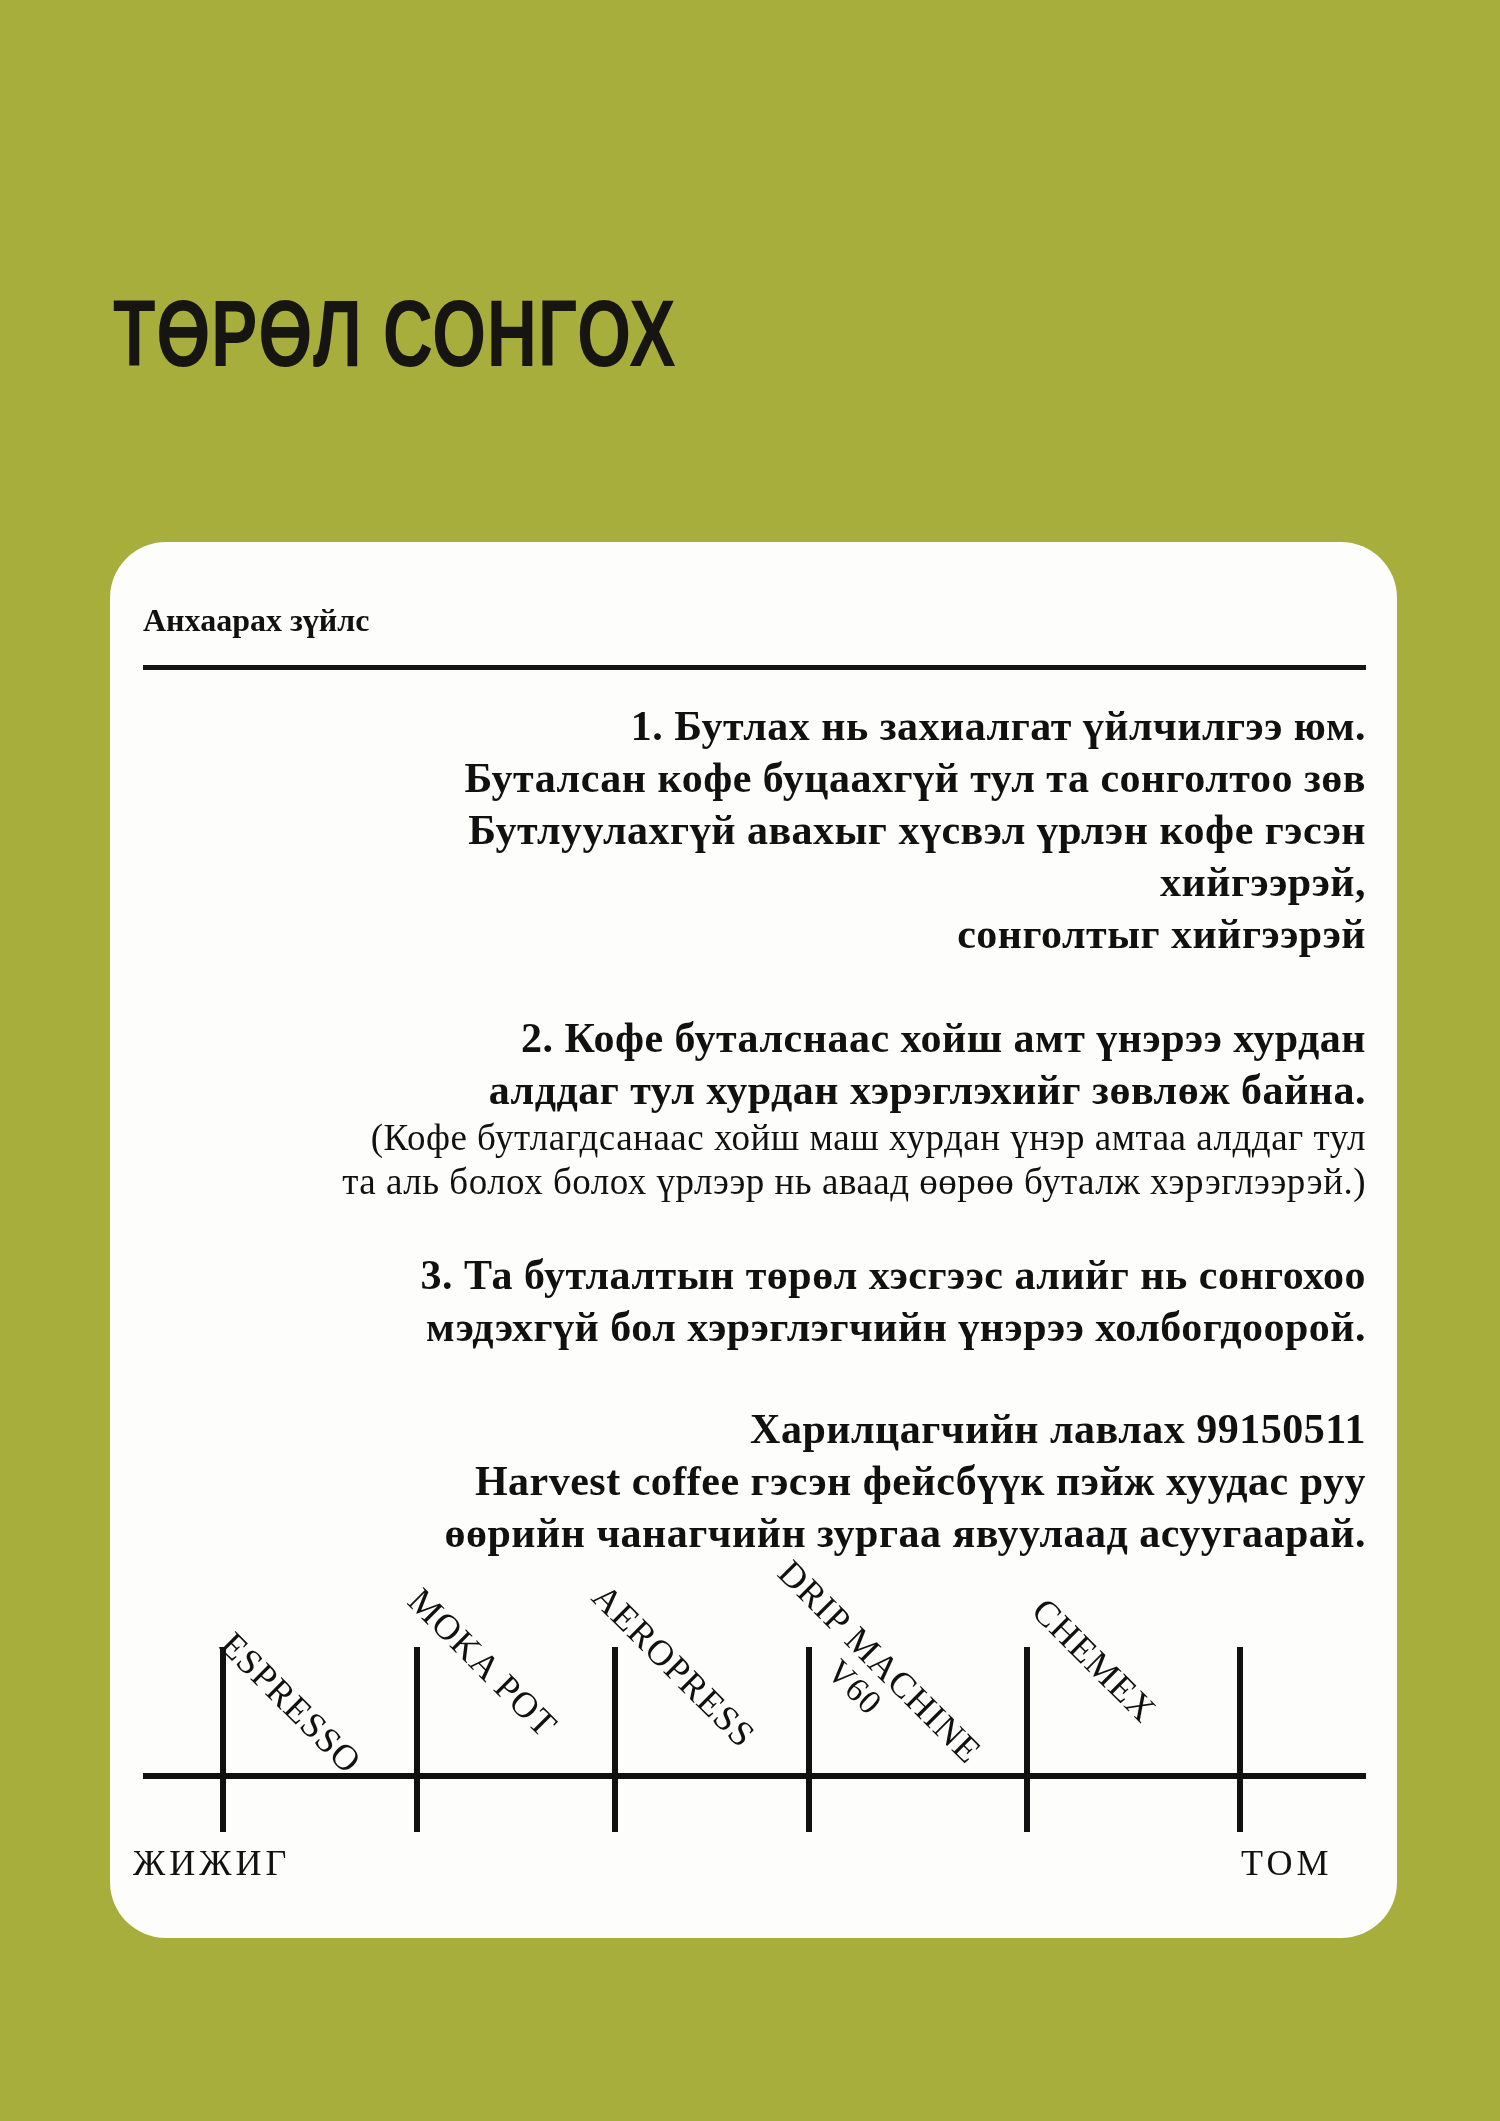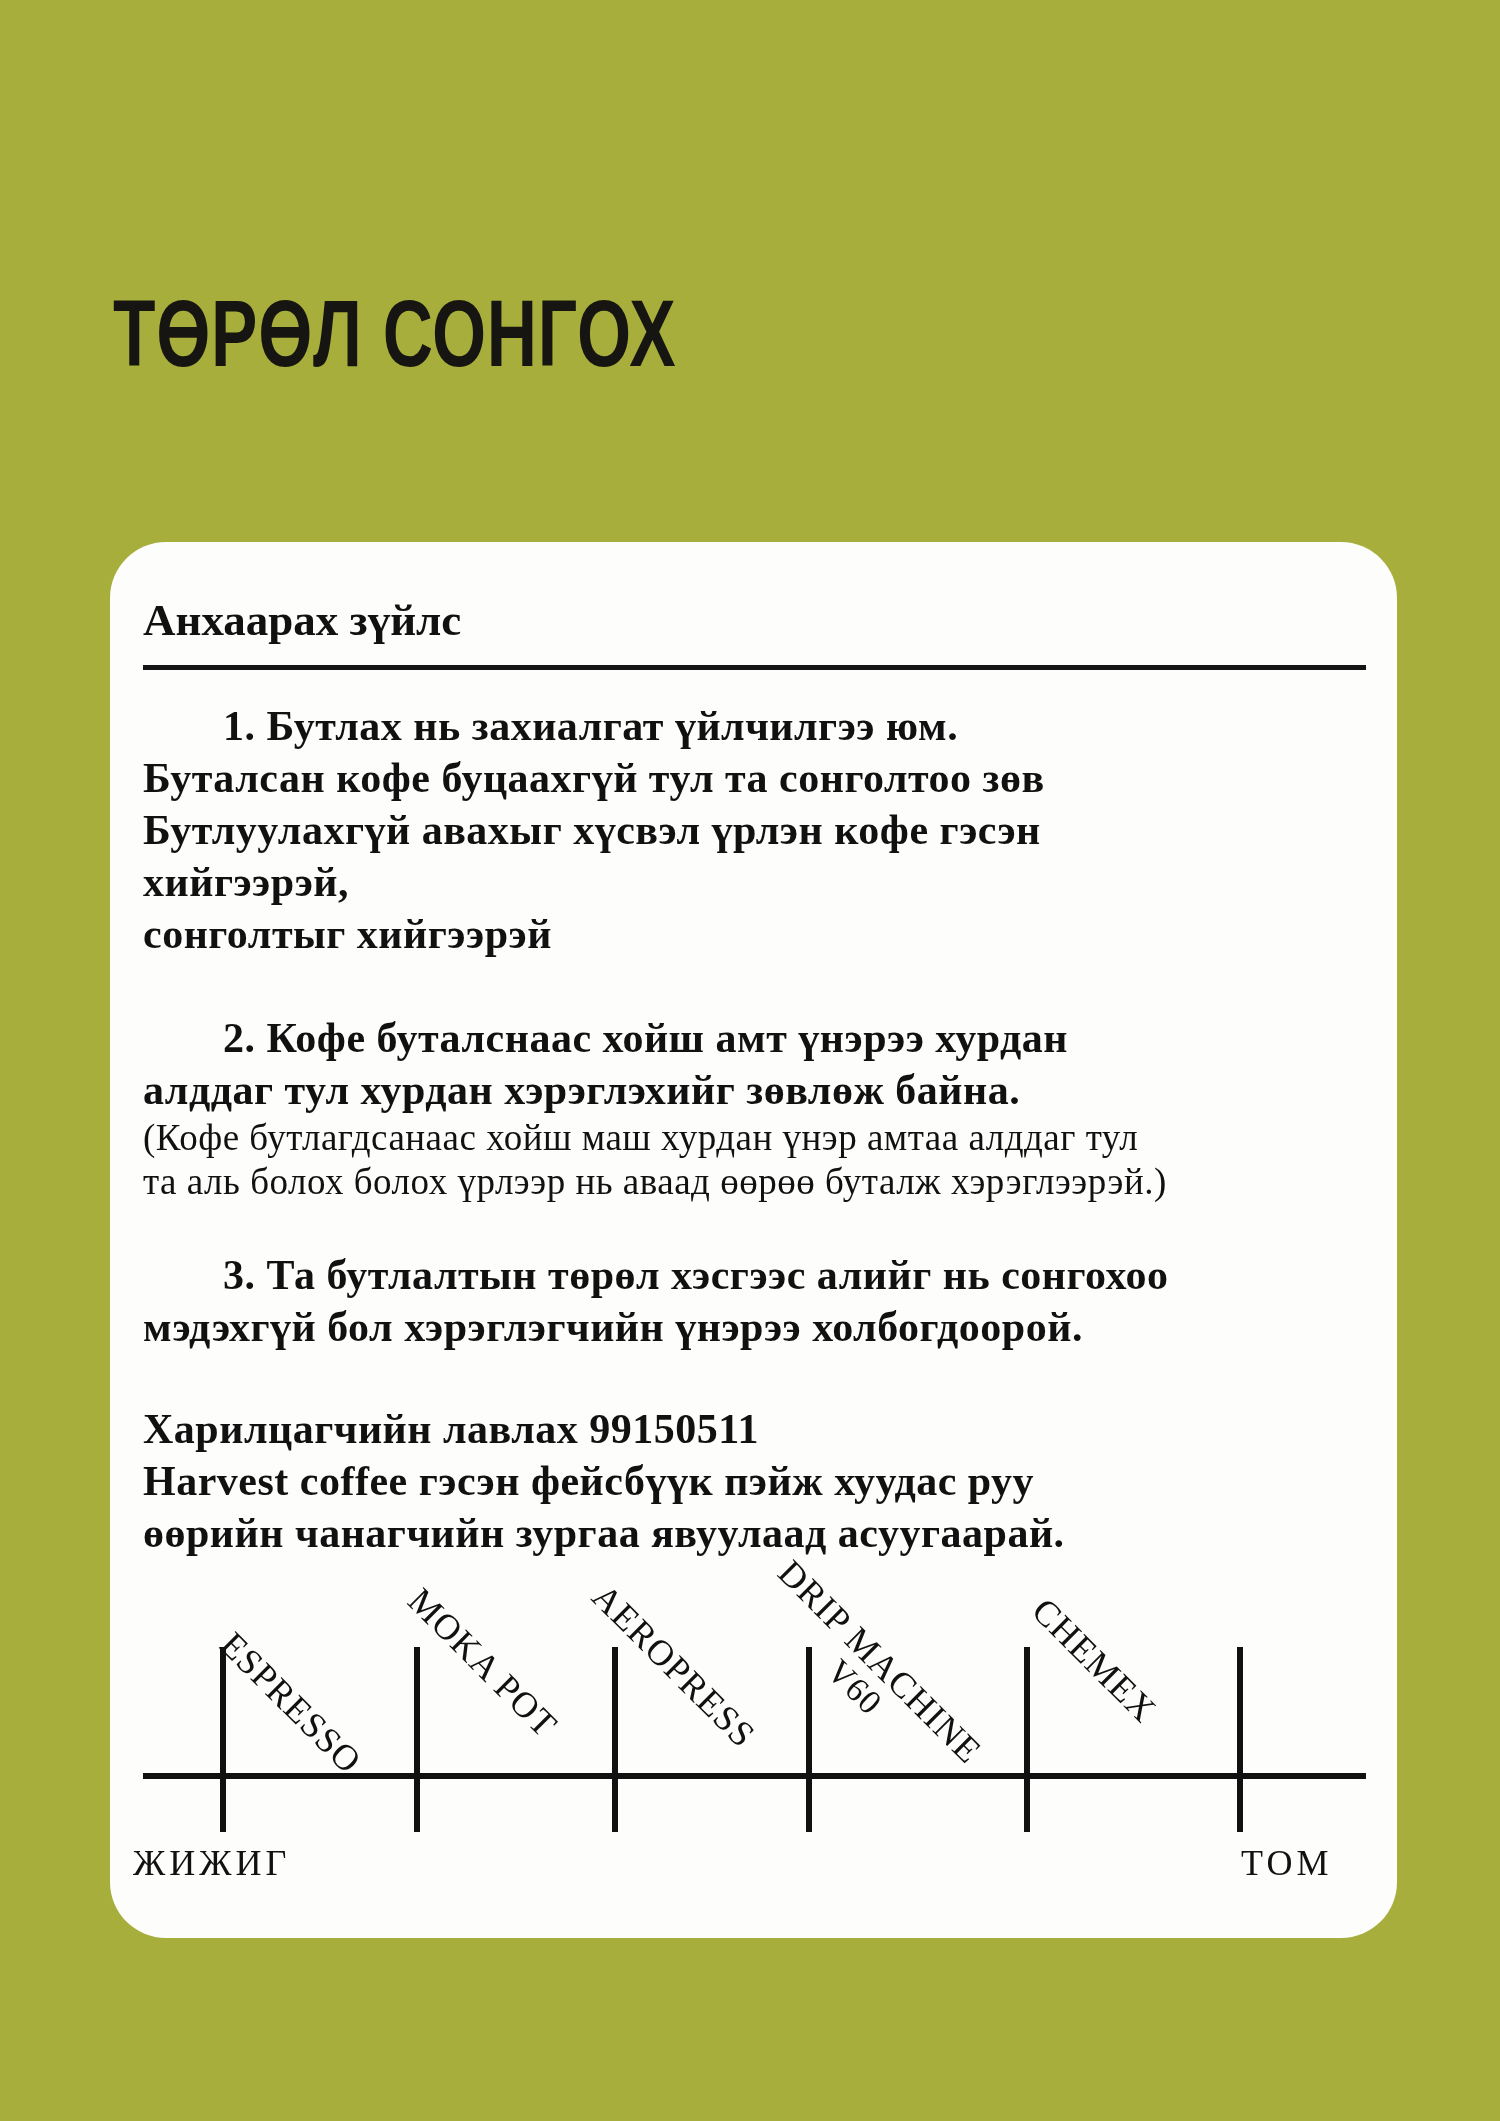--- a/index.html
+++ b/index.html
@@ -20,24 +20,24 @@
     white-space:nowrap;
   }
   .card {
     position:absolute; left:110px; top:542px;
     width:1287px; height:1396px;
     background:#fdfdfb; border-radius:56px;
     box-sizing:border-box;
     padding:52px 31px 0 33px;
     overflow:hidden;
   }
-  .heading { font-size:45px; line-height:53px; font-weight:bold; }
+  .heading { font-size:32px; line-height:53px; font-weight:bold; }
   .rule { margin-top:18px; height:5px; background:#151515; width:100%; }
   .para { font-weight:bold; }
-  .line { font-size:42px; line-height:52px; white-space:nowrap; letter-spacing:0.5px; }
+  .line { font-size:42px; line-height:52px; white-space:nowrap; letter-spacing:0.5px;text-align:right; }
   .indent { padding-left:80px; }
   .p1 { margin-top:30px; }
   .p2 { margin-top:52px; }
   .note { font-size:37px; line-height:44px; font-weight:normal; }
   .p3 { margin-top:45px; }
   .contact { margin-top:50px; }
   .diagram { position:relative; height:379px; width:1223px; }
   .axis { position:absolute; left:0; top:214px; width:1223px; height:6px; background:#111; }
   .tick { position:absolute; top:88px; width:6px; height:185px; background:#111; }
   .t1{left:77px;} .t2{left:271px;} .t3{left:469px;} .t4{left:663px;} .t5{left:881px;} .t6{left:1094px;}

